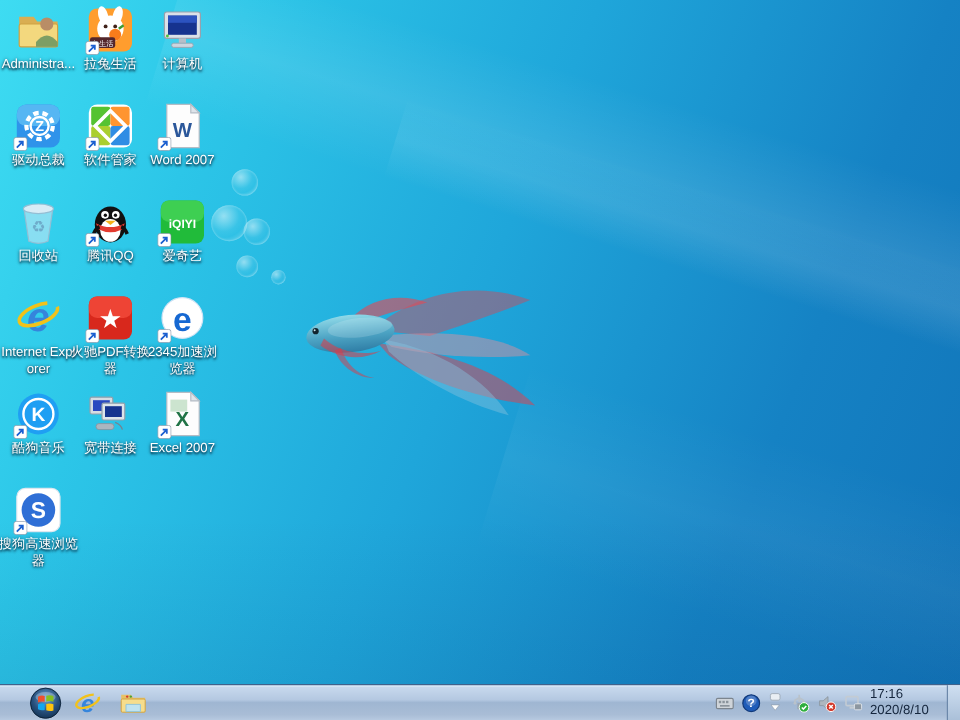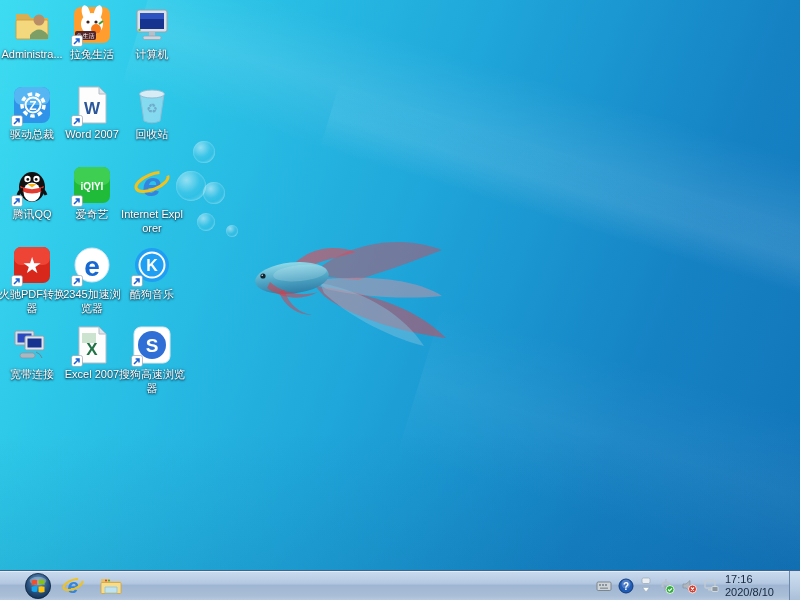--- a/index.html
+++ b/index.html
@@ -148,20 +148,39 @@
               <rect x=".5" y=".5" width="11" height="11" rx="2" fill="#fff" stroke="#8897a8" stroke-width=".6"></rect>
               <path d="M3 9 L8 4 M4.6 4 H8 V7.4" stroke="#1b5fd0" stroke-width="1.5" fill="none"></path>
             </svg>
         </span>
       </span>
       <div class="lbl">驱动总裁</div>
     </div>
 
 
 
+    <div class="cell">
+      <span class="ico">
+        <svg viewBox="0 0 40 40" width="40" height="40">
+          <rect x="2" y="2" width="36" height="36" rx="7" fill="#fff"></rect>
+          <rect x="4" y="4" width="16" height="16" rx="2" fill="#55c332"></rect>
+          <rect x="20" y="4" width="16" height="16" rx="2" fill="#ff9530"></rect>
+          <rect x="4" y="20" width="16" height="16" rx="2" fill="#aacf2f"></rect>
+          <rect x="20" y="20" width="16" height="16" rx="2" fill="#2f8de4"></rect>
+          <rect x="11" y="11" width="18" height="18" fill="none" stroke="#fff" stroke-width="3" transform="rotate(45 20 20)"></rect>
+        </svg>
+        <span class="sc">
+          <svg viewBox="0 0 12 12" width="12" height="12">
+              <rect x=".5" y=".5" width="11" height="11" rx="2" fill="#fff" stroke="#8897a8" stroke-width=".6"></rect>
+              <path d="M3 9 L8 4 M4.6 4 H8 V7.4" stroke="#1b5fd0" stroke-width="1.5" fill="none"></path>
+            </svg>
+        </span>
+      </span>
+      <div class="lbl">软件管家</div>
+    </div>
 
     <div class="cell">
       <span class="ico">
         <svg viewBox="0 0 40 40" width="40" height="40">
           <path d="M7 2 h20 l7 7 v29 H7 Z" fill="#fdfdfd" stroke="#b4bcc5"></path>
           <path d="M27 2 l7 7 h-7 Z" fill="#dee4ea" stroke="#b4bcc5"></path>
           <text x="20" y="29" font-size="17" font-weight="bold" fill="#2b579a" text-anchor="middle">W</text>
         </svg>
         <span class="sc">
           <svg viewBox="0 0 12 12" width="12" height="12">

